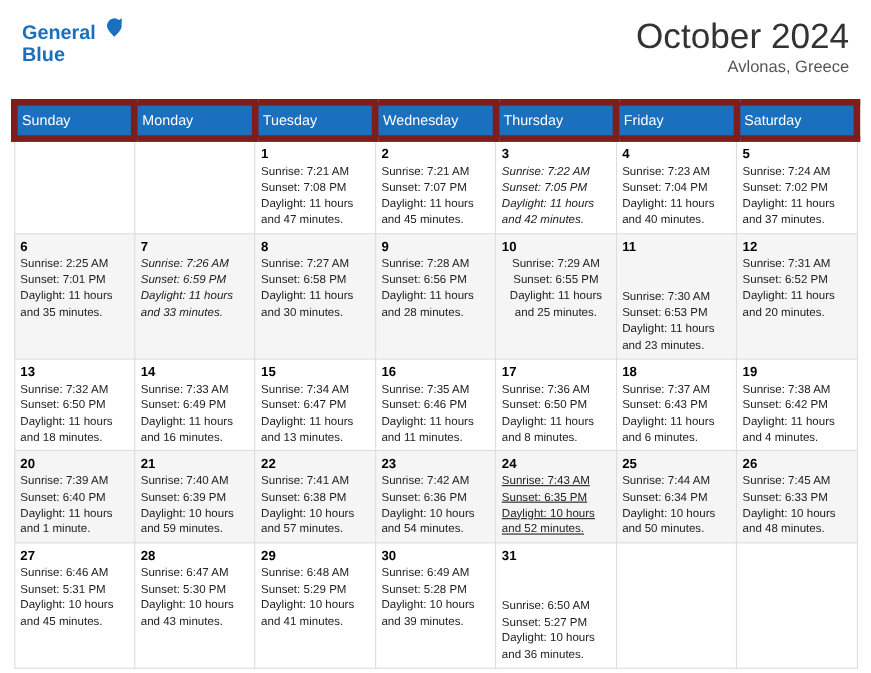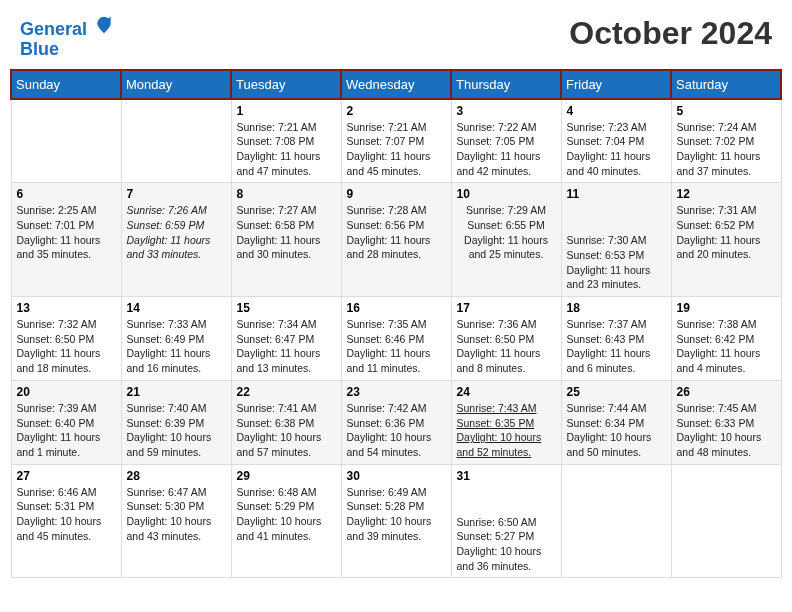--- a/index.html
+++ b/index.html
@@ -7,21 +7,21 @@
       font-family: Arial, sans-serif;
       background: #fff;
       width: 792px;
       min-height: 612px;
       padding: 10px;
     }
     .header {
       display: flex;
       justify-content: space-between;
       align-items: flex-start;
-      margin-bottom: 4px;
+      margin-bottom: 16px;
       padding: 5px 10px;
       gap: 48px;
     }
     .logo {
       display: flex;
       align-items: center;
     }
     .logo-text {
       font-size: 18px;
       font-weight: bold;
@@ -34,40 +34,40 @@
     .logo-icon {
       width: 20px;
       height: 20px;
       margin-left: 2px;
     }
     .title-area {
       text-align: right;
     }
     .month-title {
       font-size: 32px;
-      font-weight: bold;
+      font-weight: normal;
       color: #333;
     }
     .location {
       font-size: 15px;
       color: #555;
     }
     .calendar {
       width: 100%;
       border-collapse: collapse;
       font-size: 11px;
     }
     .calendar th {
       background: #1a6fbe;
       color: #fff;
       padding: 6px 4px;
       text-align: left;
       font-size: 13px;
       font-weight: normal;
-      border: 2px solid #7f1d1d;
+      border: 6px solid #7f1d1d;
     }
     .calendar td {
       vertical-align: top;
       padding: 4px 5px;
       border: 1px solid #ddd;
       width: calc(100%/7);
       min-height: 80px;
       background: #fff;
     }
     .calendar tr:nth-child(even) td {
@@ -103,20 +103,21 @@
           </svg>
         </div>
       </div>
       <div class="logo-text">
         <span style="color:#1a6fbe;">Blue</span>
       </div>
     </div>
   </div>
   <div class="title-area">
     <div class="month-title">October 2024</div>
+    <div class="location">Avlonas, Greece</div>
   </div>
 </div>
 
 <table class="calendar">
   <thead>
     <tr>
     <th>Sunday</th>
         <th>Monday</th>
         <th>Tuesday</th>
         <th>Wednesday</th>
@@ -136,21 +137,21 @@
 Daylight: 11 hours and 47 minutes.</div>
         </td>
         <td>
           <span class="day-num">2</span>
           <div class="day-info" style="white-space: pre-line;">Sunrise: 7:21 AM
 Sunset: 7:07 PM
 Daylight: 11 hours and 45 minutes.</div>
         </td>
         <td>
           <span class="day-num">3</span>
-          <div class="day-info" style="white-space: pre-line;">Sunrise: 7:22 AM
+          <div class="day-info" style="white-space: pre-line; font-style: italic;">Sunrise: 7:22 AM
 Sunset: 7:05 PM
 Daylight: 11 hours and 42 minutes.</div>
         </td>
         <td>
           <span class="day-num">4</span>
           <div class="day-info" style="white-space: pre-line;">Sunrise: 7:23 AM
 Sunset: 7:04 PM
 Daylight: 11 hours and 40 minutes.</div>
         </td>
         <td>

